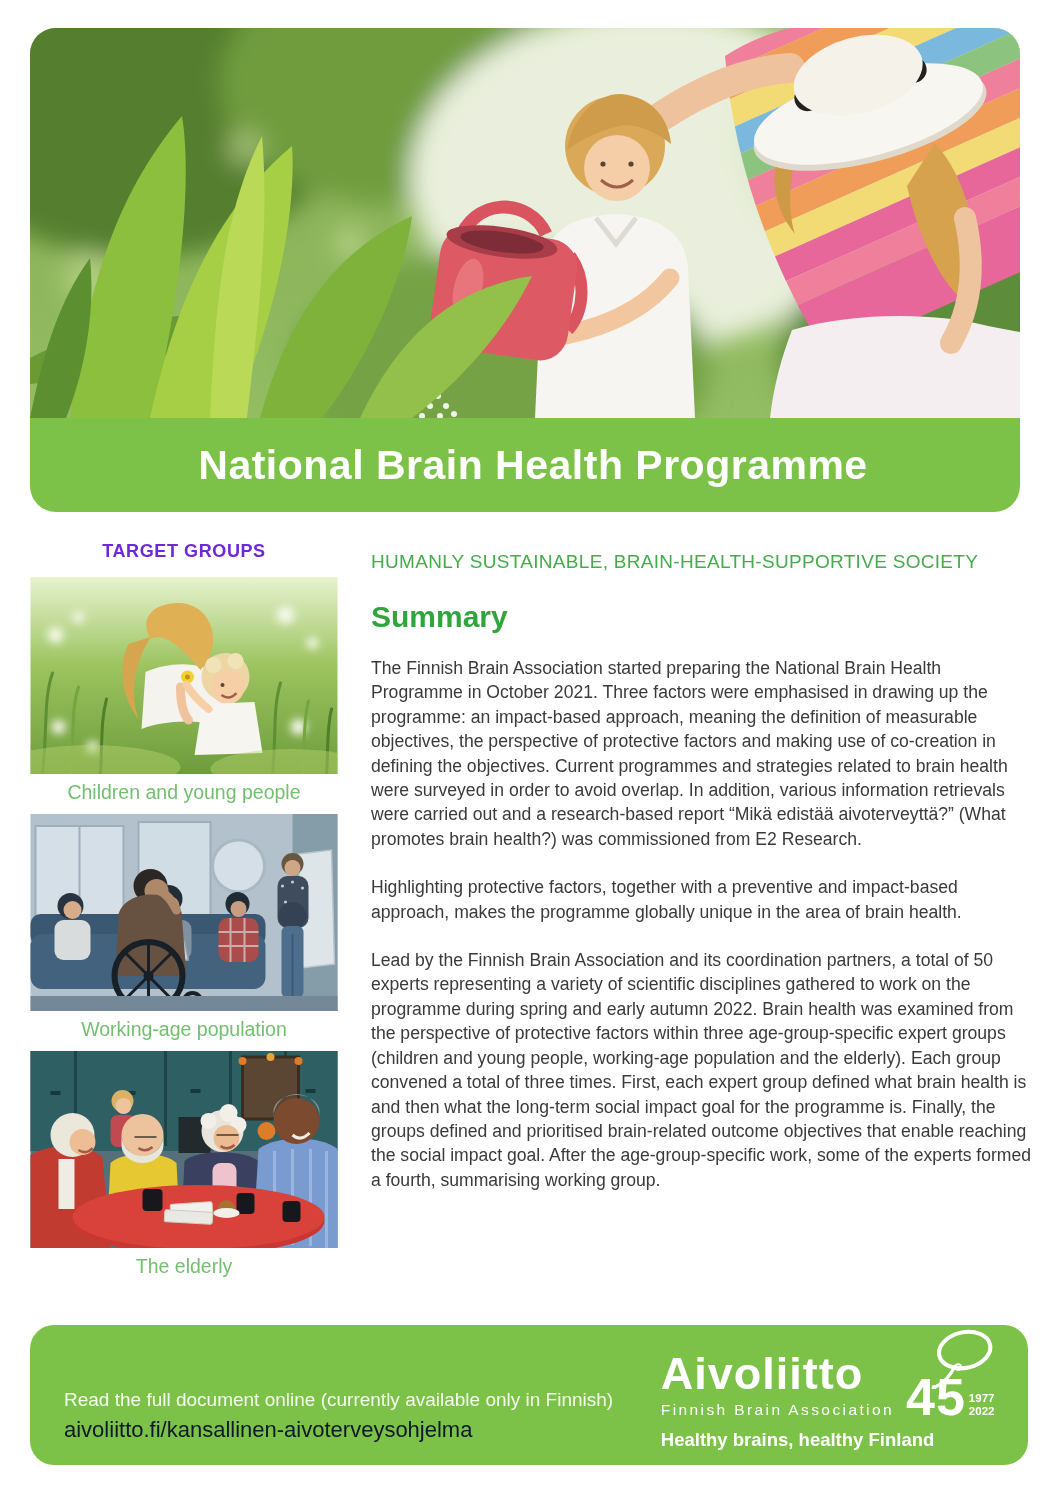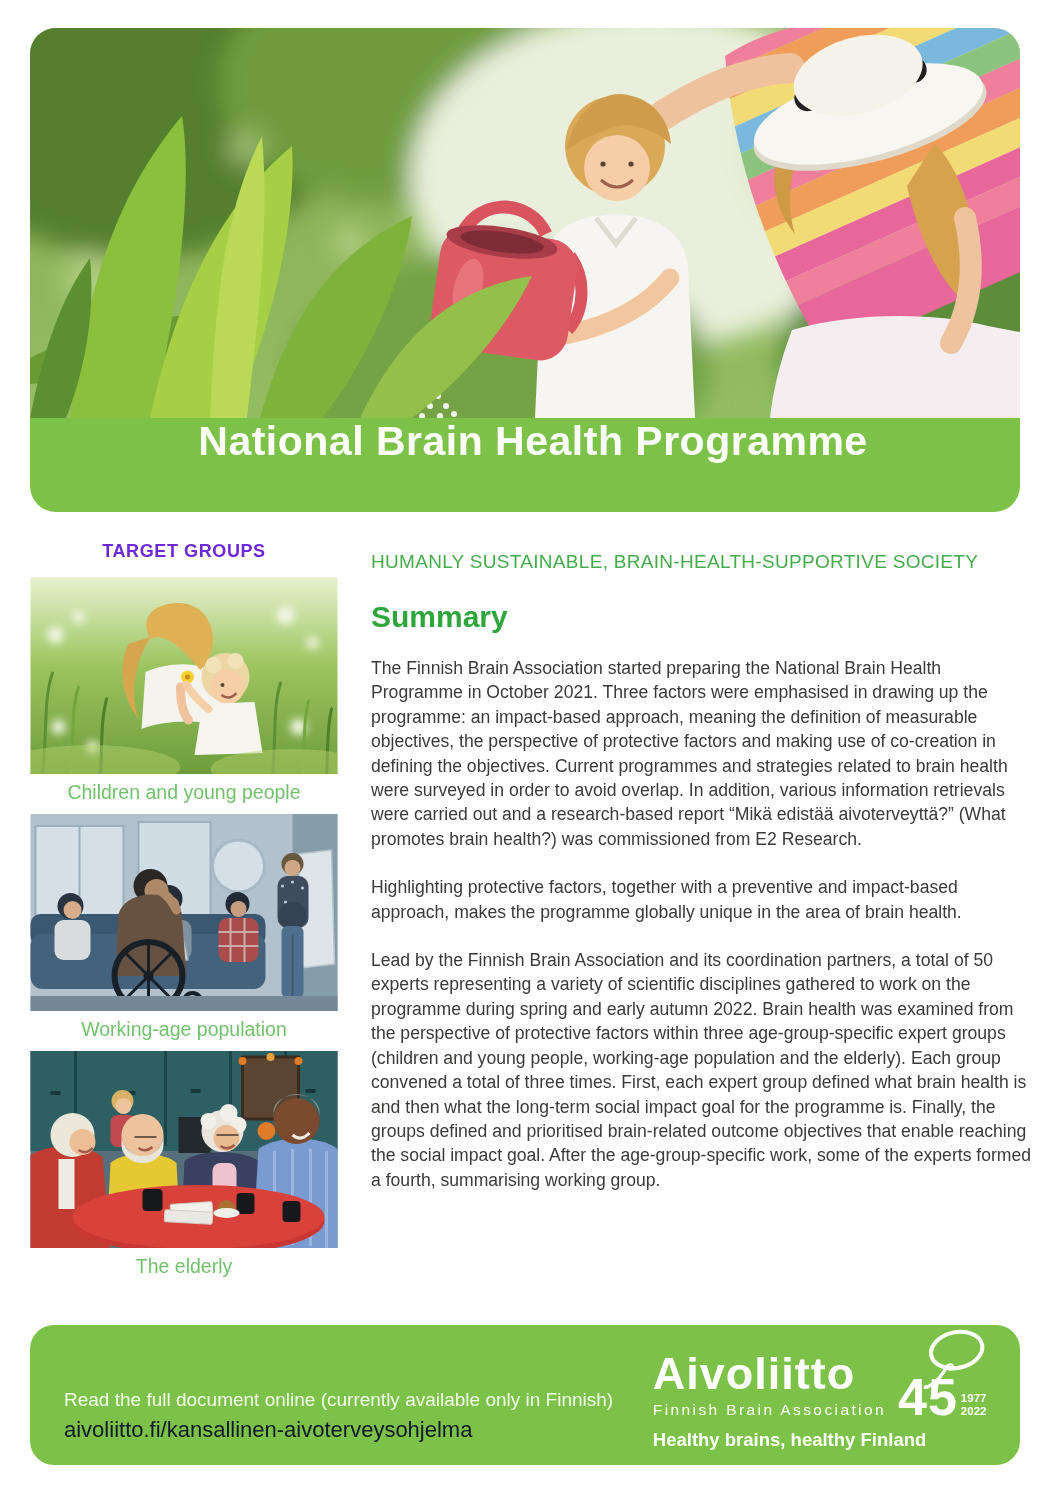--- a/index.html
+++ b/index.html
@@ -5,38 +5,38 @@
   html,body { margin:0; padding:0; background:#ffffff; }
   .page {
     position:relative; width:1058px; height:1497px; margin:0 auto;
     background:#ffffff; overflow:hidden;
     font-family:"Liberation Sans", sans-serif;
   }
 
   
   .hero-block { position:absolute; left:30px; top:28px; width:990px; border-radius:26px; overflow:hidden; }
   .hero-photo { display:block; width:990px; height:390px; }
-  .title-band { height:94px; background:#7dc248; display:flex; justify-content:center;padding-left:16px; }
+  .title-band { height:94px; background:#7dc248; display:flex; align-items:center; justify-content:center;padding-left:16px; }
   .title-band .t { color:#ffffff; font-size:41px; font-weight:600; letter-spacing:0.5px; }
 
   
   .sidebar { position:absolute; left:30px; top:541px; width:308px; }
   .sidebar-heading { text-align:center; color:#6d28d9; font-weight:bold; font-size:18px; letter-spacing:0.6px; margin:0 0 15px 0; }
   .tg-card { margin:0 0 0 0; }
   .tg-photo { display:block; width:308px; height:197px; }
   .tg-caption { text-align:center; color:#72c06e; font-size:19.5px; margin:7px 0 10px 0; font-weight:normal; }
 
   
   .main { position:absolute; left:371px; top:543px; width:662px; }
   .kicker { color:#45ab4b; font-size:19px; letter-spacing:0.3px; margin:8px 0 27px 0; font-weight:normal; }
   .summary-h { color:#2fa63c; font-size:30px; font-weight:bold; margin:0 0 22px 0; }
   .main p { color:#3a3a39; font-size:17.6px; line-height:24.4px; margin:0 0 24px 0; }
 
   
-  .footer { position:absolute; left:30px; top:1325px; width:990px; height:140px; background:#7dc248; border-radius:24px; color:#fff; }
+  .footer { position:absolute; left:30px; top:1325px; width:990px; height:140px; background:#7dc248; border-radius:24px; color:#fff;padding-left:8px; }
   .footer-text { position:absolute; left:34px; bottom:22px; }
   .footer-note { font-size:19px; color:#f4fbee; margin:0 0 6px 0; font-weight:normal; }
   .footer-link { font-size:22px; font-weight:normal; color:#0f172a; cursor:pointer; }
 
   .logo { position:absolute; right:32px; bottom:14px; color:#fff; }
   .logo-row { display:flex; align-items:flex-end; }
   .logo-left { display:flex; flex-direction:column; }
   .logo-name { font-size:45px; font-weight:bold; line-height:1; letter-spacing:1px; }
   .logo-sub { font-size:15.5px; letter-spacing:2.4px; margin-top:5px; white-space:nowrap; }
   .logo-right { display:flex; flex-direction:column; align-items:flex-start; margin-left:12px; }

